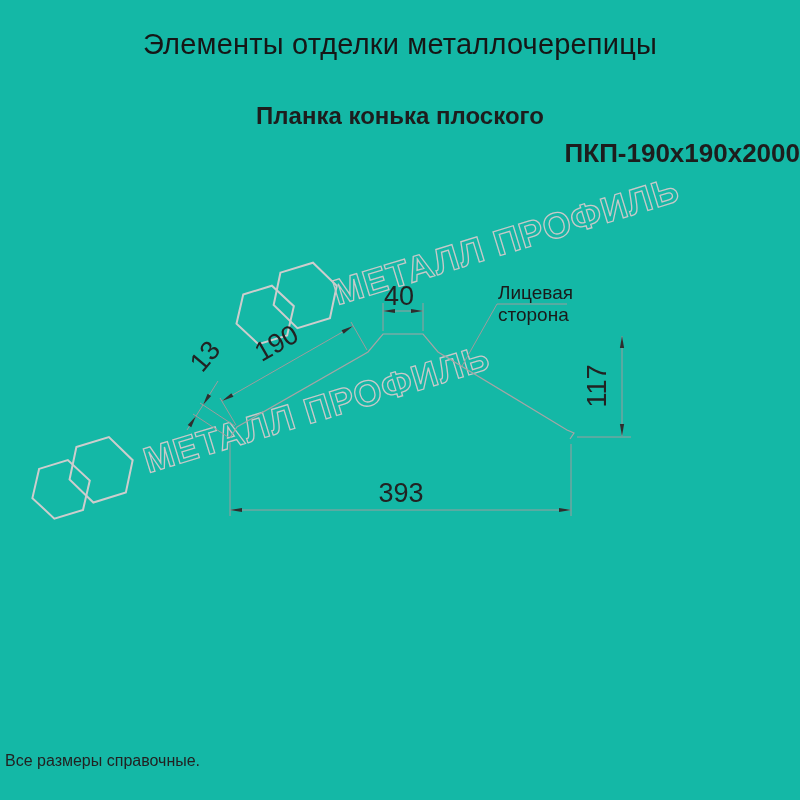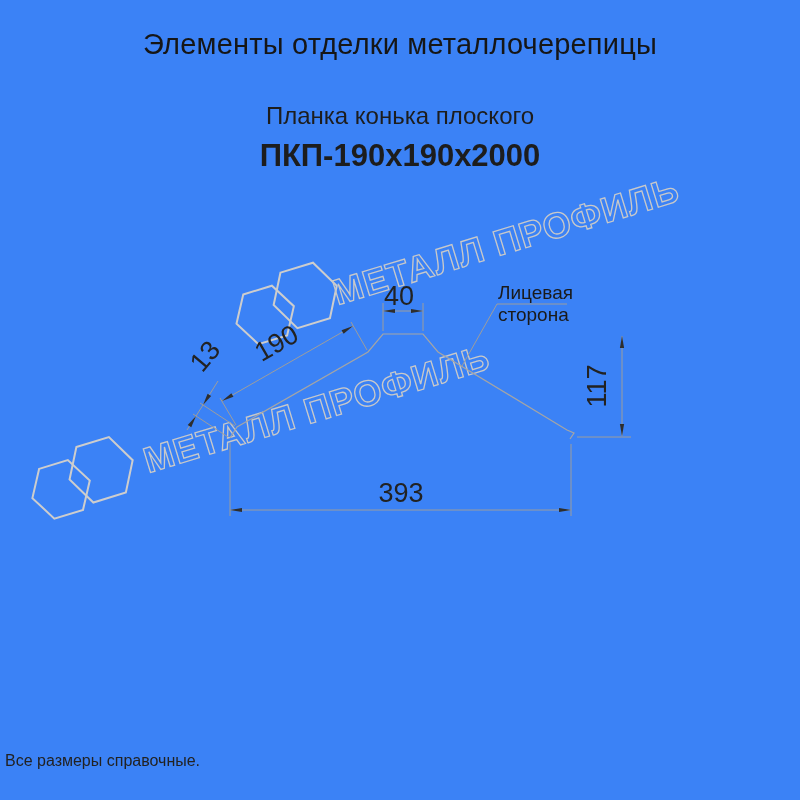--- a/index.html
+++ b/index.html
@@ -1,24 +1,24 @@
 <!DOCTYPE html>
 <html><head>
 <meta charset="utf-8">
 <style>
   html,body{margin:0;padding:0;background:#ffffff;}
   body{width:800px;height:800px;position:relative;overflow:hidden;
        font-family:"Liberation Sans", sans-serif;color:#1a1a1a;}
-  .page{position:absolute;inset:0;background:#3b82f6;}
+  .page{position:absolute;inset:0;background:#14b8a6;}
   .title{position:absolute;left:0;top:28px;width:800px;text-align:center;
          font-size:29px;font-weight:400;letter-spacing:.2px;color:#161616;}
   .subtitle{position:absolute;left:0;top:102px;width:800px;text-align:center;
-            font-size:24px;font-weight:400;color:#1d1d1d;}
-  .prodcode{position:absolute;left:0;top:138px;width:800px;text-align:center;
-            font-size:31px;font-weight:700;color:#1d1d1d;}
+            font-size:24px;font-weight:700;color:#1d1d1d;}
+  .prodcode{position:absolute;left:0;top:138px;width:800px;text-align:right;
+            font-size:26px;font-weight:700;color:#1d1d1d;}
   .footer{position:absolute;left:5px;top:751px;font-size:16px;line-height:19px;color:#222;text-align:center;}
   svg{position:absolute;left:0;top:0;}
   .thin{stroke:#9d9d9d;stroke-width:1;fill:none;}
   .profile{stroke:#a5a5a5;stroke-width:1.2;fill:none;}
   .dimtxt{fill:#222;font-size:27px;}
   .labeltxt{fill:#1a1a1a;font-size:19px;}
   .wmtxt{fill:none;stroke:#c9c9c9;stroke-width:1.3;font-size:36px;font-weight:700;letter-spacing:1px;}
   .wmicon{fill:none;stroke:#cdcdcd;stroke-width:2;}
 </style>
 </head>

